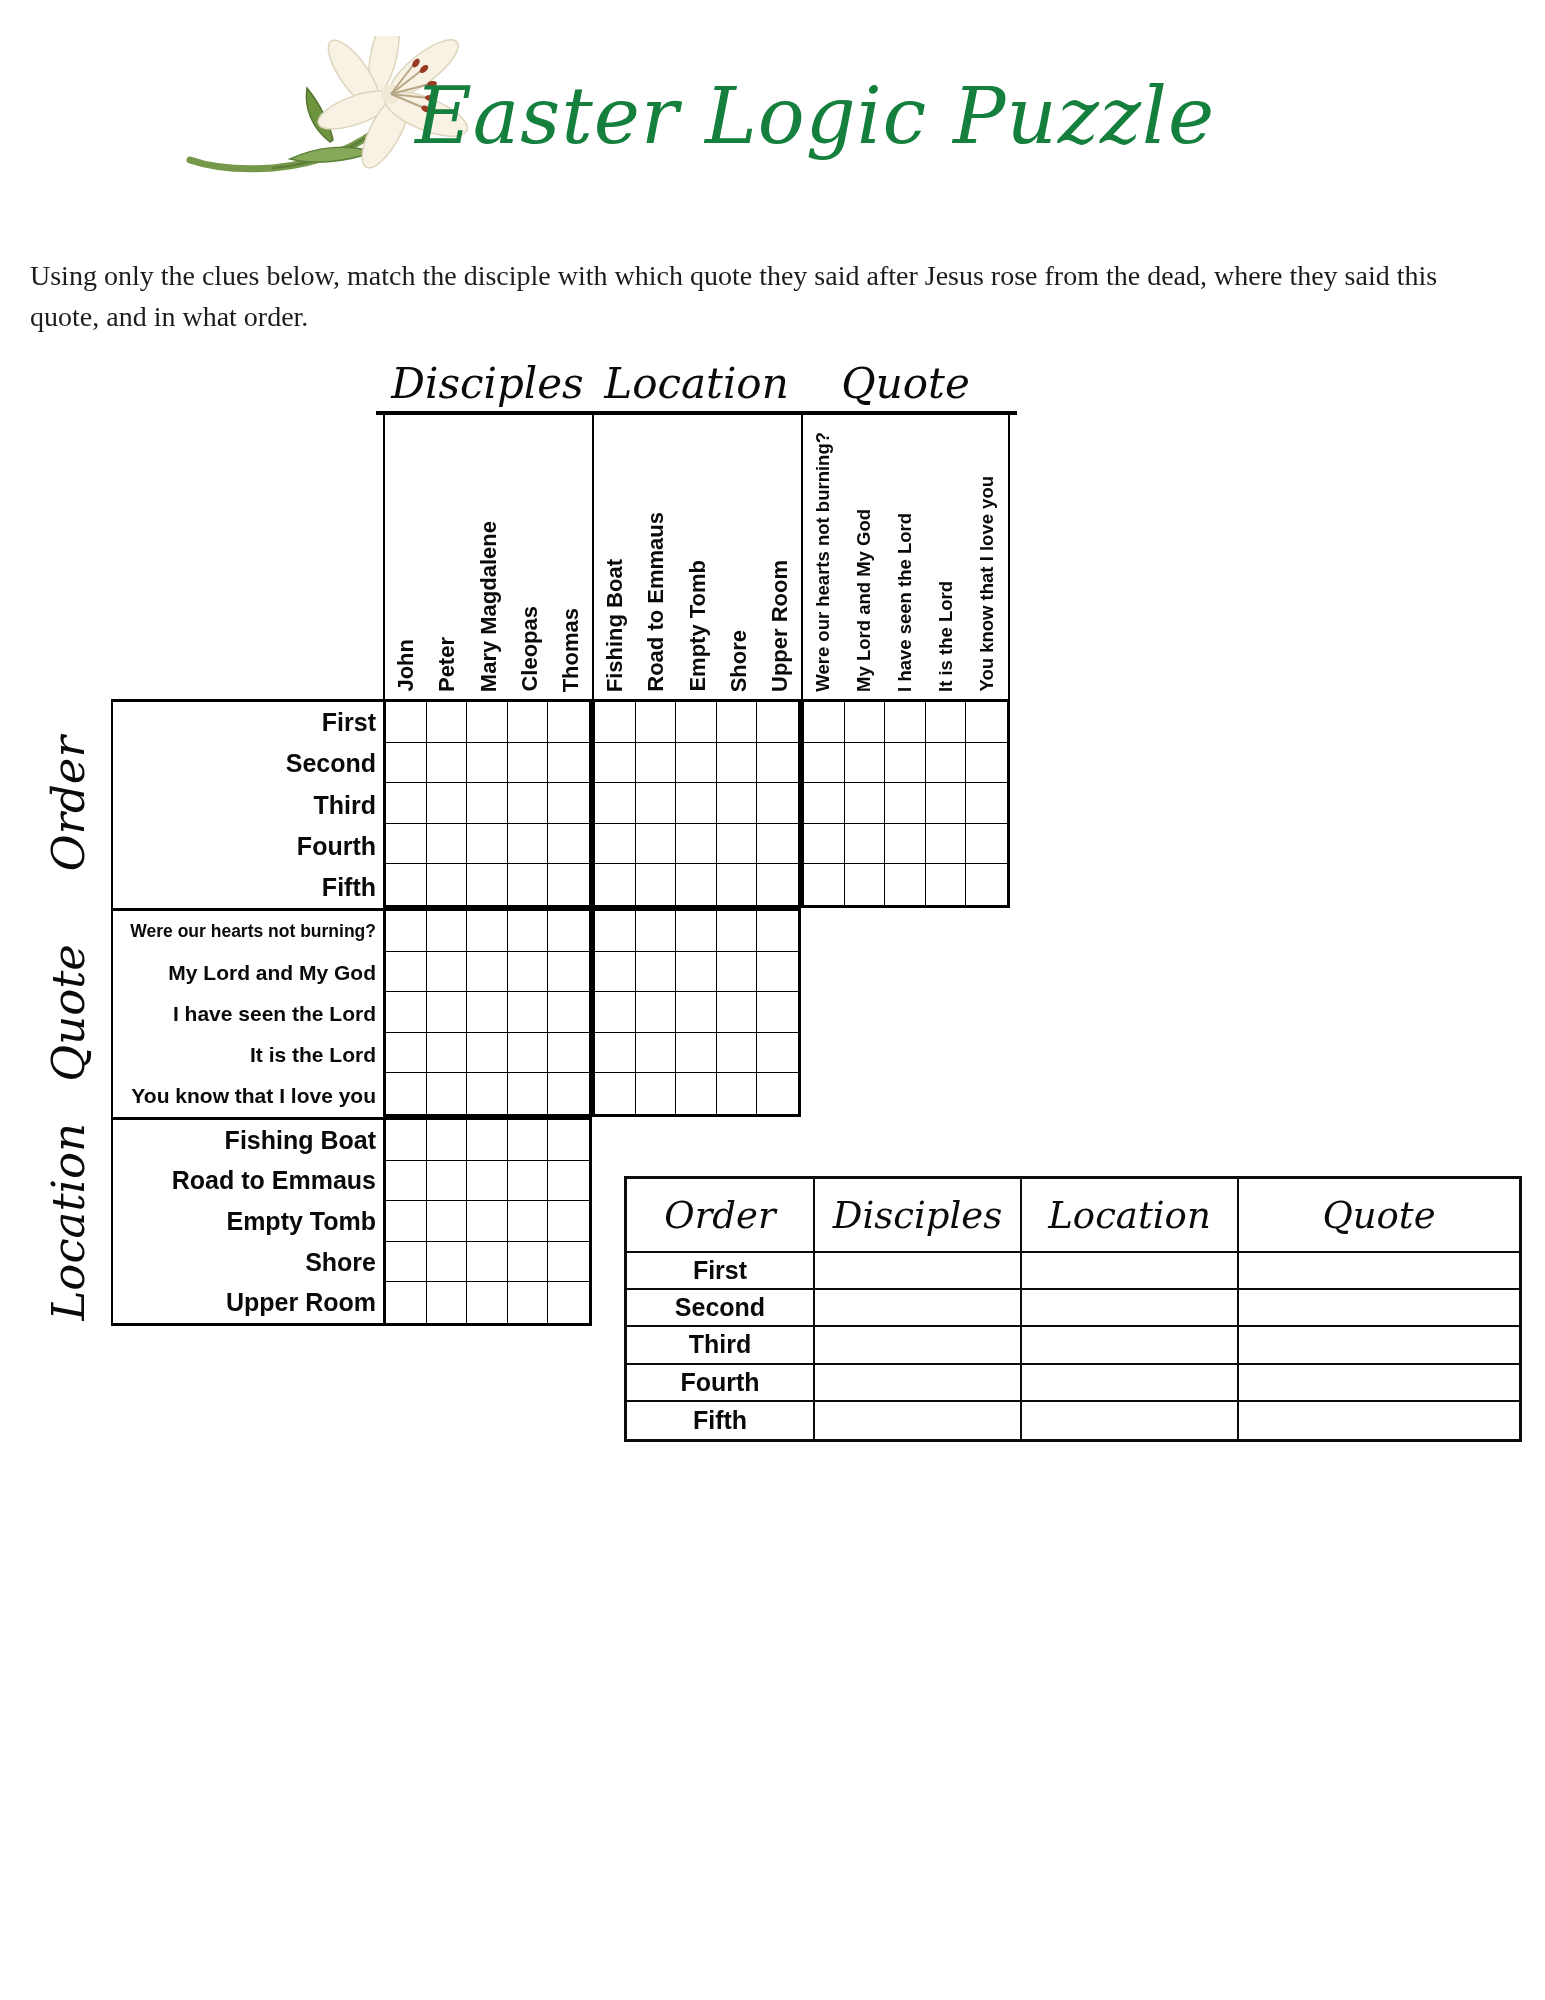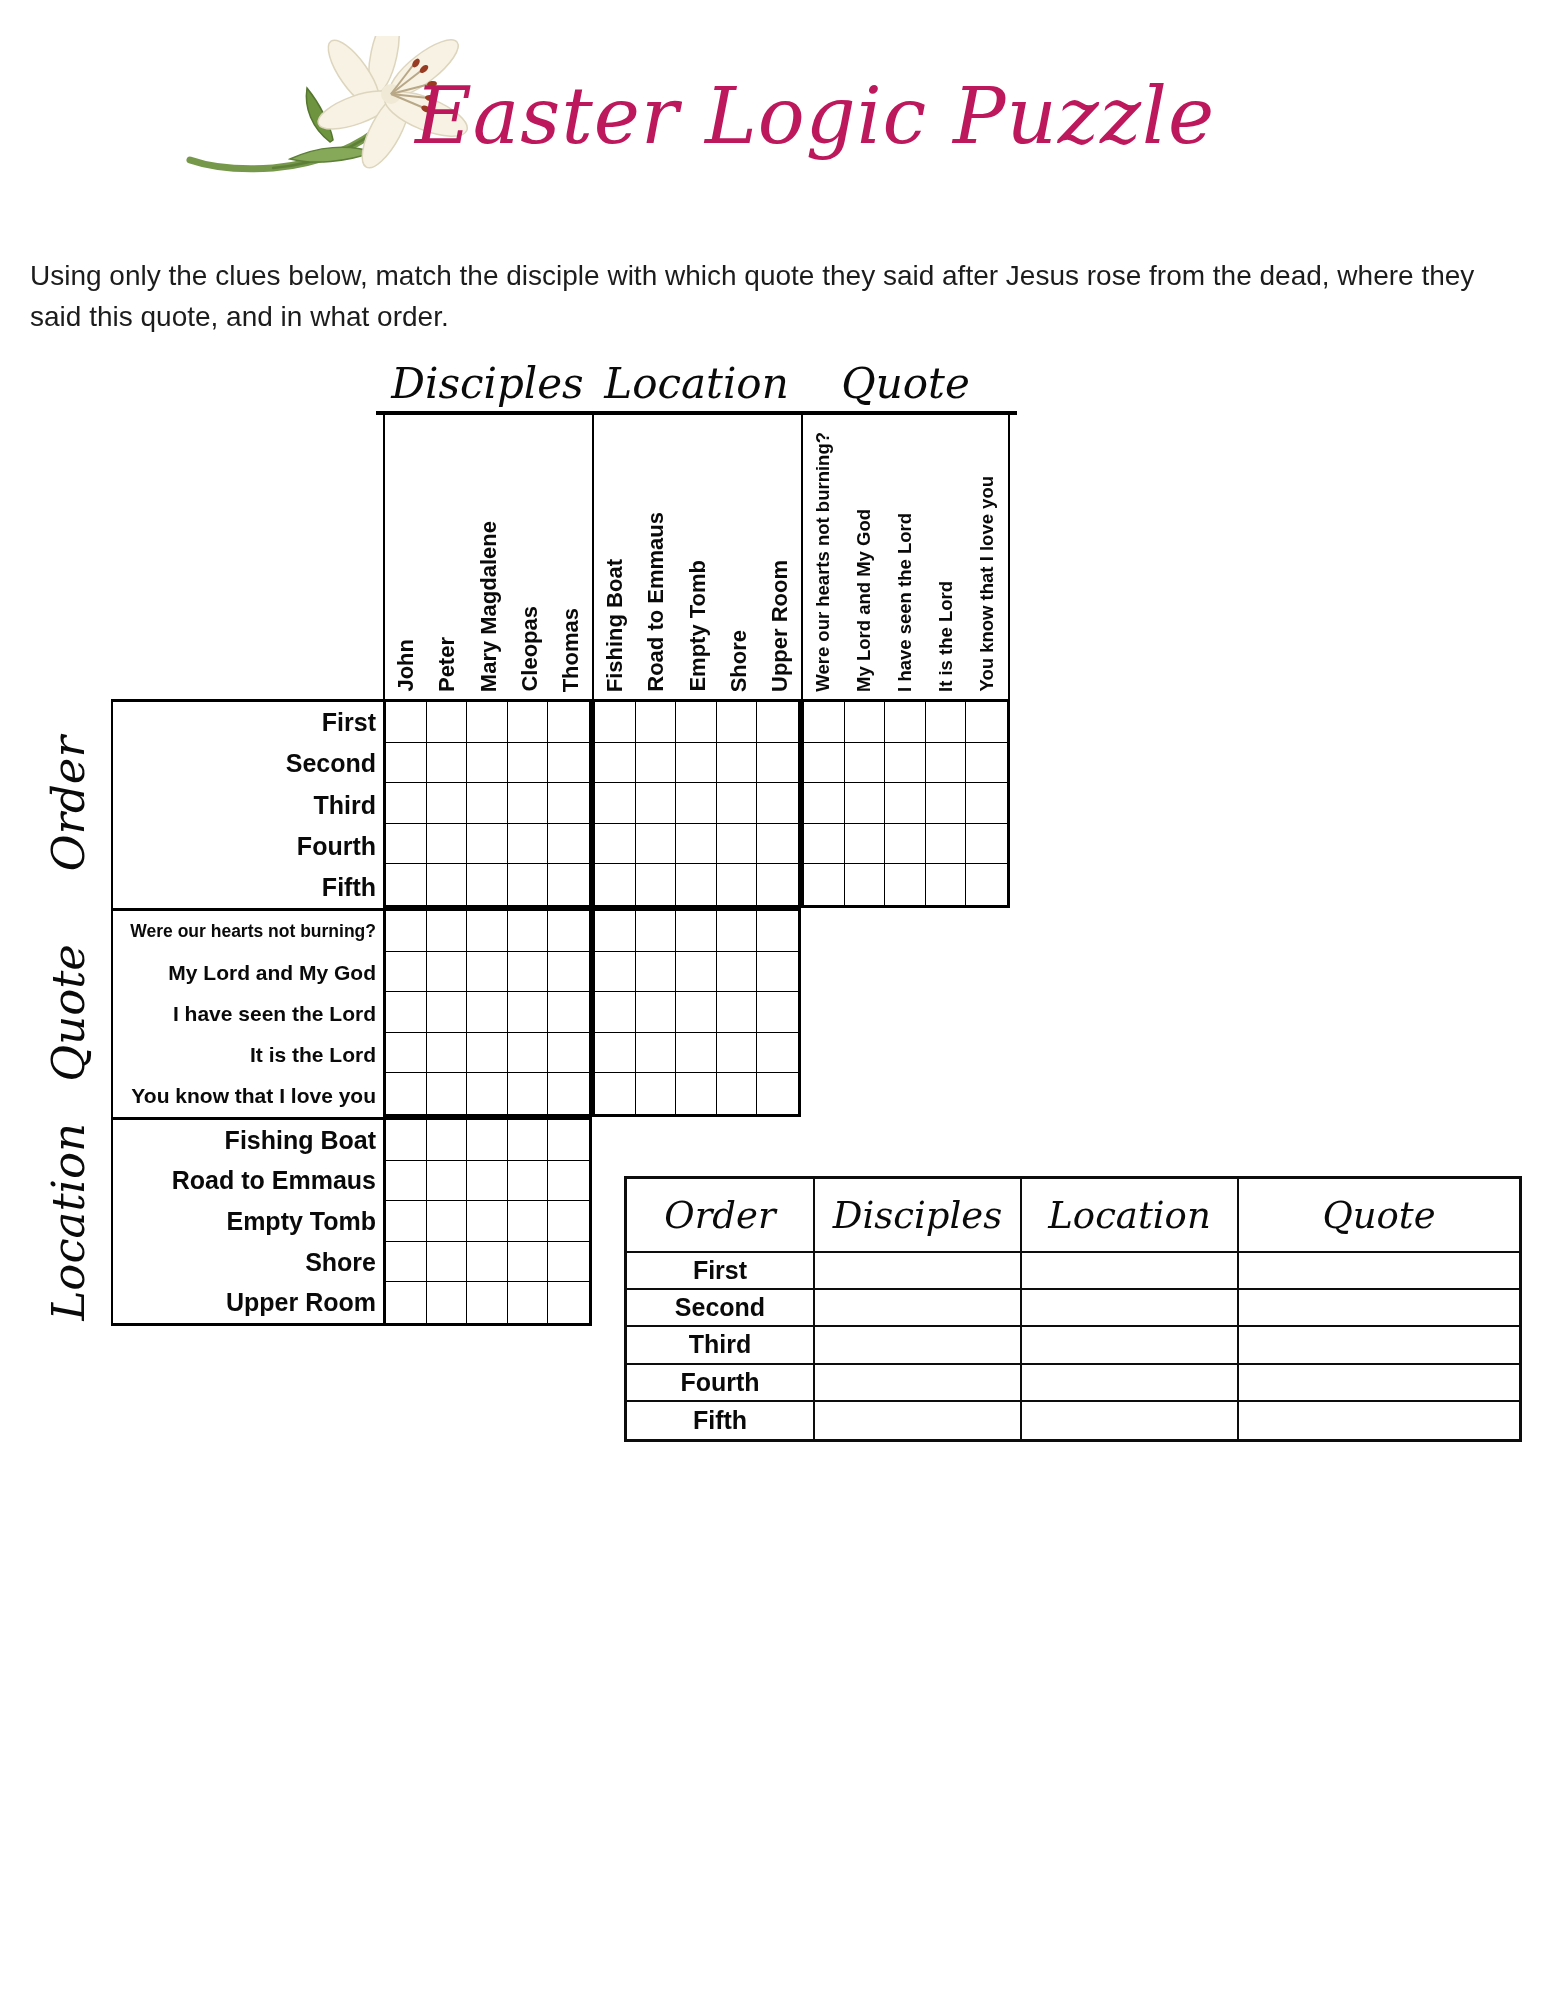--- a/index.html
+++ b/index.html
@@ -5,26 +5,26 @@
   html,body{margin:0;padding:0;background:#ffffff;}
   .page{
     position:relative;width:1545px;height:2000px;background:#ffffff;
     font-family:"Liberation Sans",sans-serif;color:#000;overflow:hidden;
   }
   
   .flower{position:absolute;left:178px;top:36px;width:292px;height:164px;}
   .title{
     position:absolute;left:450px;top:46px;width:730px;height:140px;
     display:flex;align-items:center;justify-content:center;white-space:nowrap;
-    font-family:"DejaVu Serif",serif;font-style:italic;font-size:78px;color:#be185d;
+    font-family:"DejaVu Serif",serif;font-style:italic;font-size:78px;color:#15803d;
     letter-spacing:1px;
   }
   .instructions{
     position:absolute;left:30px;top:228px;width:1482px;
-    font-size:28px;line-height:1.45;color:#1c1c1c;
+    font-size:28px;line-height:1.45;color:#1c1c1c;font-family:Liberation Serif, serif;
   }
   
   .toplabel{
     position:absolute;top:346px;height:62px;width:209px;
     display:flex;align-items:flex-end;justify-content:center;
     font-family:"DejaVu Serif",serif;font-style:italic;font-size:42px;color:#0a0a0a;
   }
   .topline{position:absolute;left:376px;top:411px;width:641px;height:4px;background:#000;}
   .colgroup{
     position:absolute;top:415px;height:284px;width:209px;

